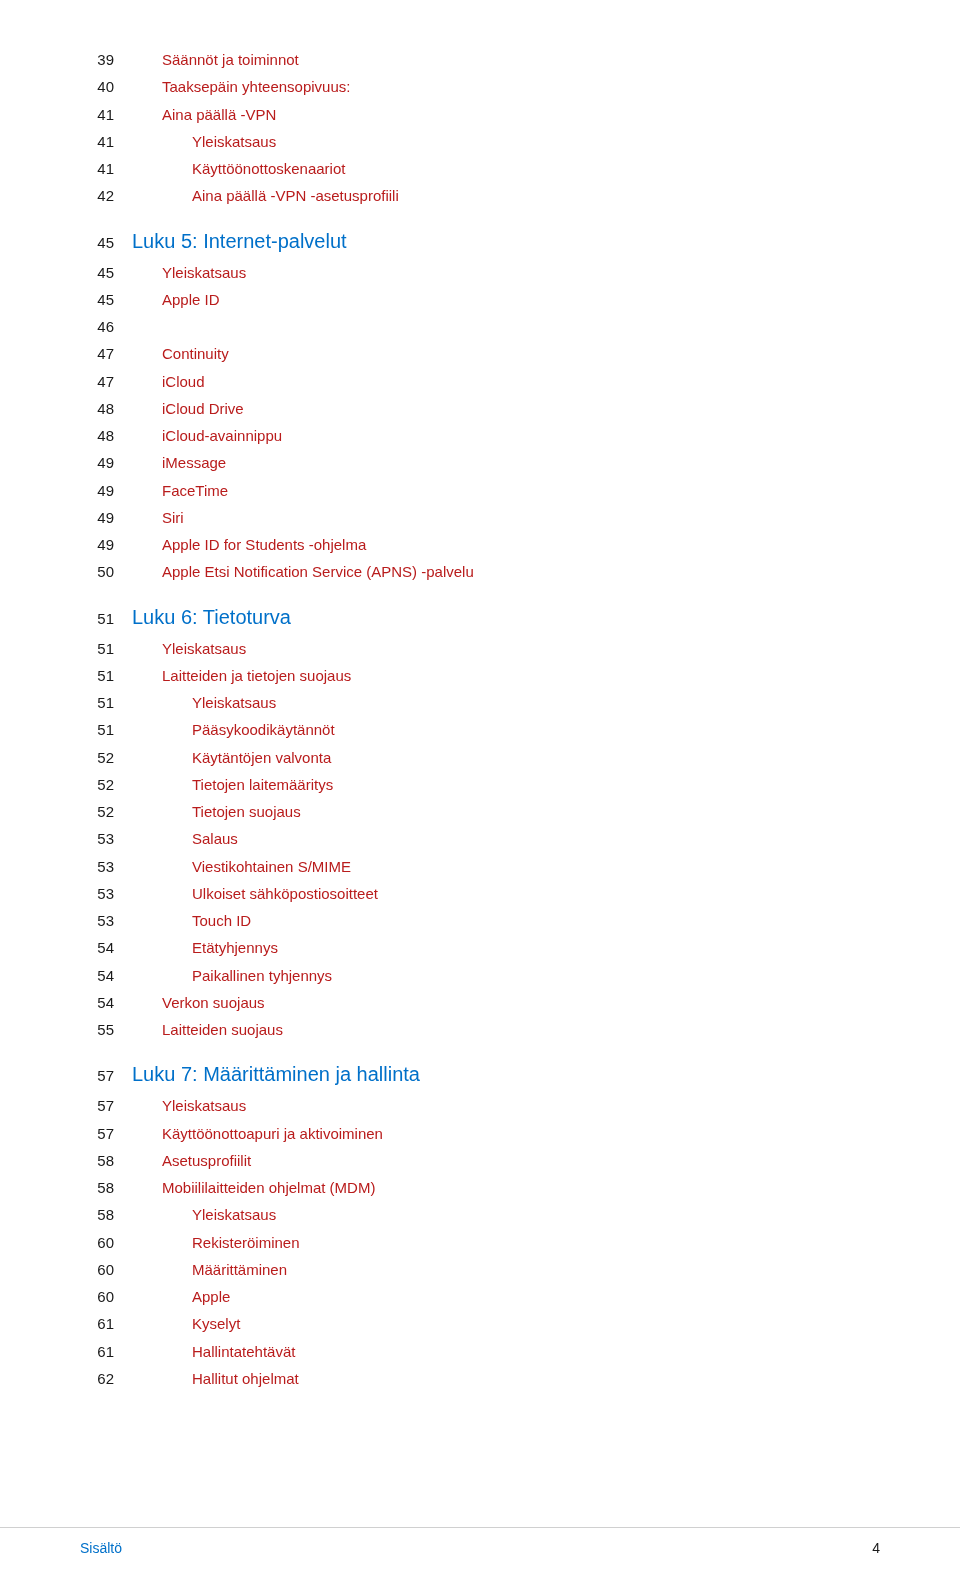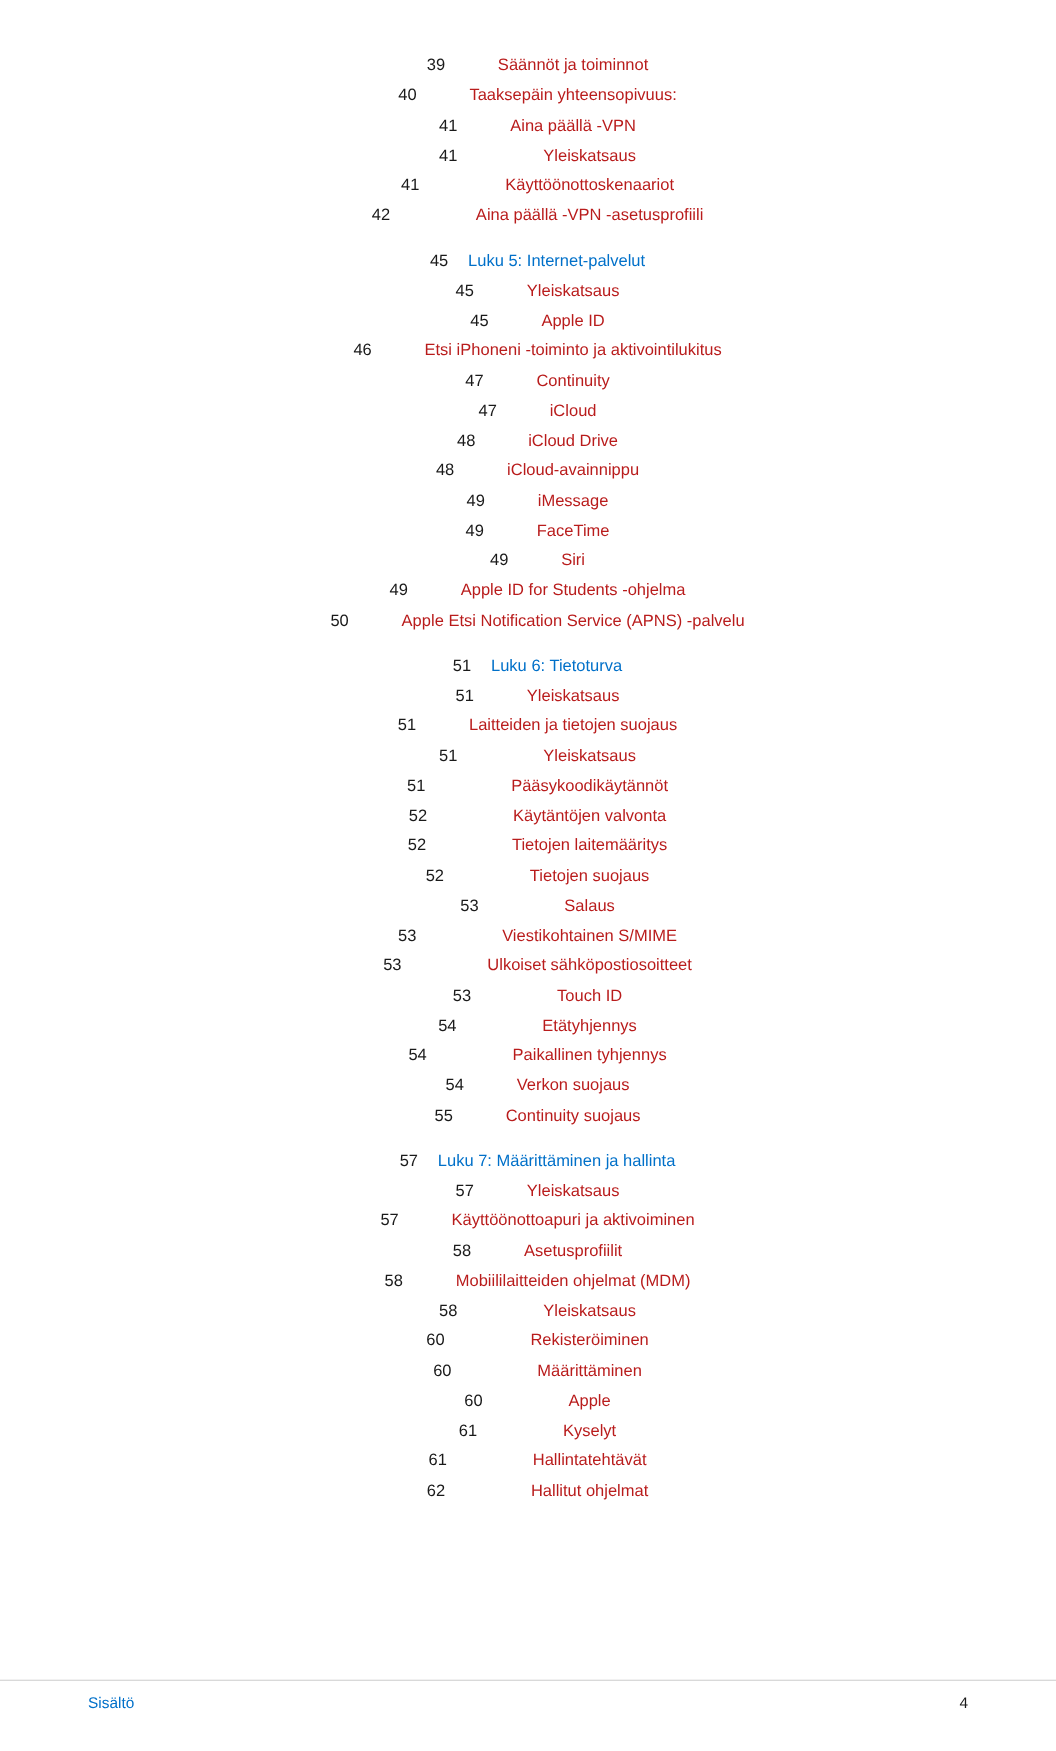--- a/index.html
+++ b/index.html
@@ -24,41 +24,40 @@
       position: relative;
     }
 
     .toc-row {
       display: flex;
       align-items: baseline;
       margin-bottom: 4px;
       font-size: 15px;
       line-height: 1.55;
       color: #1a1a1a;
-      justify-content: center;
     }
 
     .toc-num {
       min-width: 52px;
       text-align: right;
       padding-right: 18px;
       font-size: 15px;
       color: #1a1a1a;
       flex-shrink: 0;
     }
 
     .toc-text {
       font-size: 15px;
       color: #b91c1c;
     }
 
     .toc-text.section-heading {
       color: #0070c9;
       font-weight: normal;
-      font-size: 15px;
+      font-size: 20px;
     }
 
     .toc-text.indented-1 {
       padding-left: 30px;
     }
 
     .toc-text.indented-2 {
       padding-left: 60px;
     }
 
@@ -126,21 +125,20 @@
       <div class="toc-row">
         <span class="toc-num">45</span>
         <span class="toc-text indented-1">Yleiskatsaus</span>
       </div>
       <div class="toc-row">
         <span class="toc-num">45</span>
         <span class="toc-text indented-1">Apple ID</span>
       </div>
       <div class="toc-row">
         <span class="toc-num">46</span>
-        <span class="toc-text indented-1">Etsi iPhoneni -toiminto ja aktivointilukitus</span>
       </div>
       <div class="toc-row">
         <span class="toc-num">47</span>
         <span class="toc-text indented-1">Continuity</span>
       </div>
       <div class="toc-row">
         <span class="toc-num">47</span>
         <span class="toc-text indented-1">iCloud</span>
       </div>
       <div class="toc-row">
@@ -227,21 +225,21 @@
       <div class="toc-row">
         <span class="toc-num">54</span>
         <span class="toc-text indented-2">Paikallinen tyhjennys</span>
       </div>
       <div class="toc-row">
         <span class="toc-num">54</span>
         <span class="toc-text indented-1">Verkon suojaus</span>
       </div>
       <div class="toc-row">
         <span class="toc-num">55</span>
-        <span class="toc-text indented-1">Continuity suojaus</span>
+        <span class="toc-text indented-1">Laitteiden suojaus</span>
       </div>
       <div class="spacer"></div>
       <div class="toc-row">
         <span class="toc-num">57</span>
         <span class="toc-text section-heading">Luku 7: Määrittäminen ja hallinta</span>
       </div>
       <div class="toc-row">
         <span class="toc-num">57</span>
         <span class="toc-text indented-1">Yleiskatsaus</span>
       </div>

